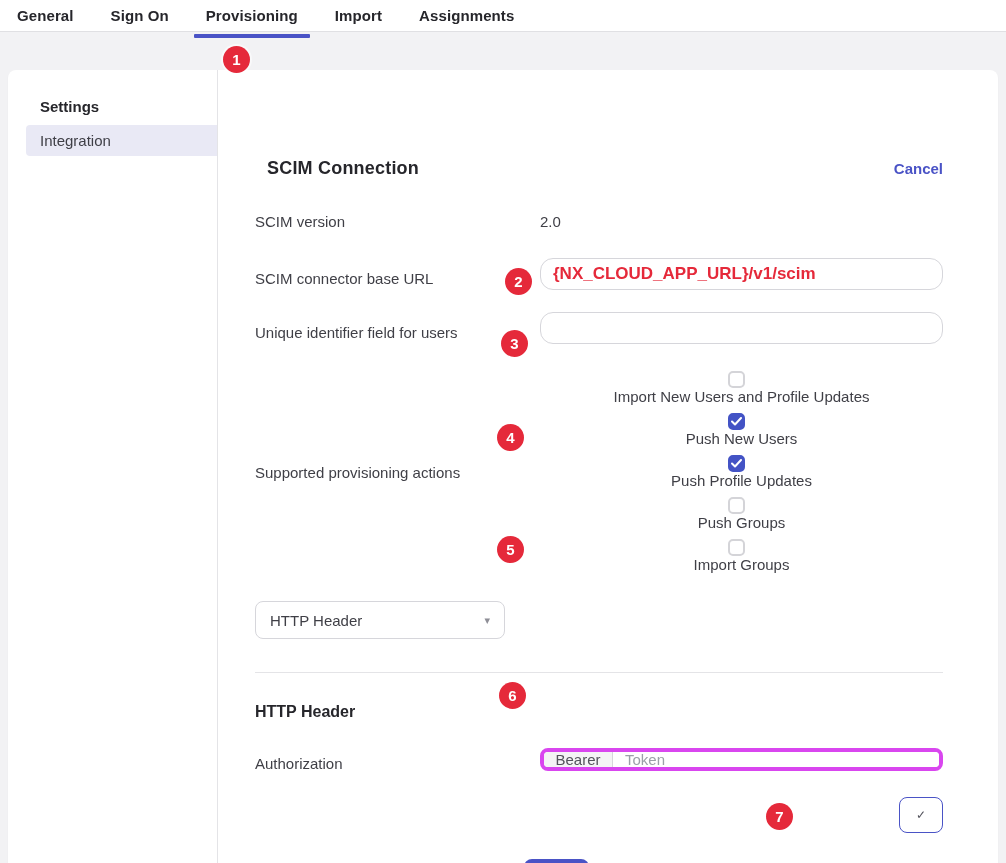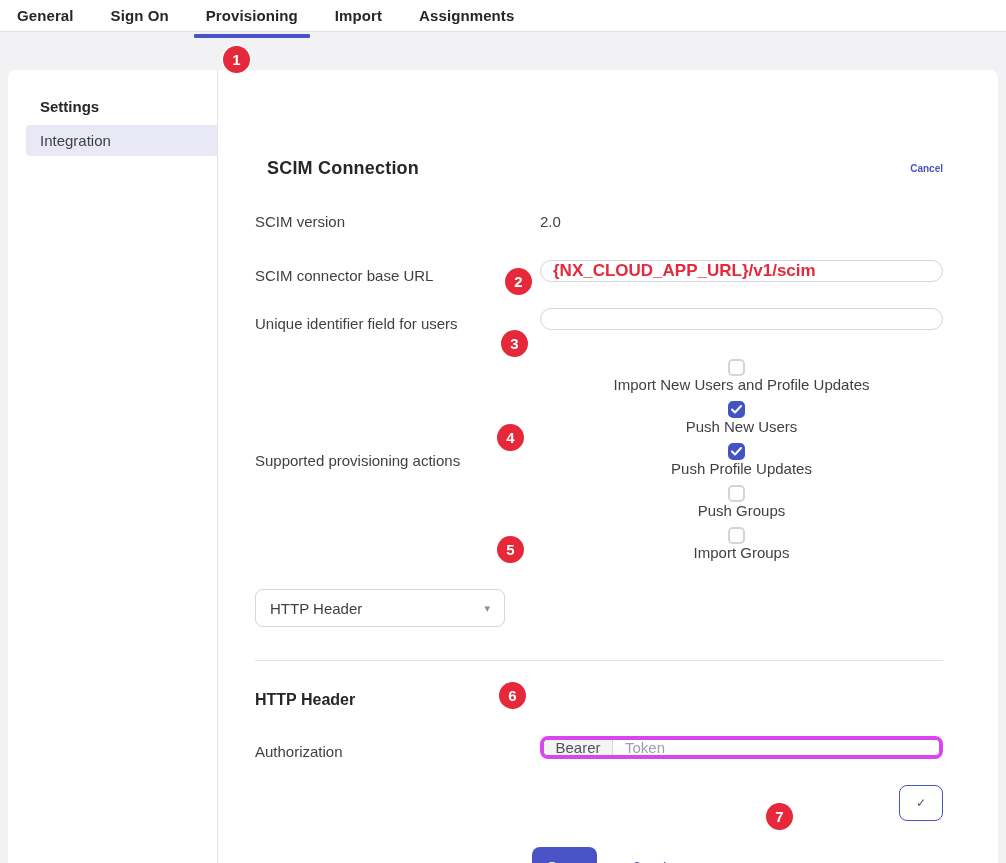--- a/index.html
+++ b/index.html
@@ -89,21 +89,21 @@
   }
   .form-title {
     font-size:18px;
     font-weight:700;
     color:#26262b;
     letter-spacing:.2px;
   }
   .link {
     color:var(--accent);
     font-weight:700;
-    font-size:10px;
+    font-size:15px;
     text-decoration:none;
     cursor:pointer;
   }
   .row {
     display:flex;
     align-items:center;
     margin-bottom:22px;
   }
   .row-label {
     flex:0 0 285px;
@@ -111,21 +111,21 @@
     color:#3f3f46;
     font-size:15px;
   }
   .row-label.plain { padding-top:0; }
   .row-control { flex:1; min-width:0; }
   .row.version { margin-bottom:28px; align-items:center; }
   .static-value { color:#3f3f46; }
 
   .text-input {
     width:100%;
-    height:22px;
+    height:32px;
     border:1px solid #d6d6db;
     border-radius:13px;
     padding:0 12px;
     font-size:15px;
     font-family:"Liberation Sans", sans-serif;
     color:#3f3f46;
     background:#fff;
     outline:none;
   }
   .text-input.red-value {

